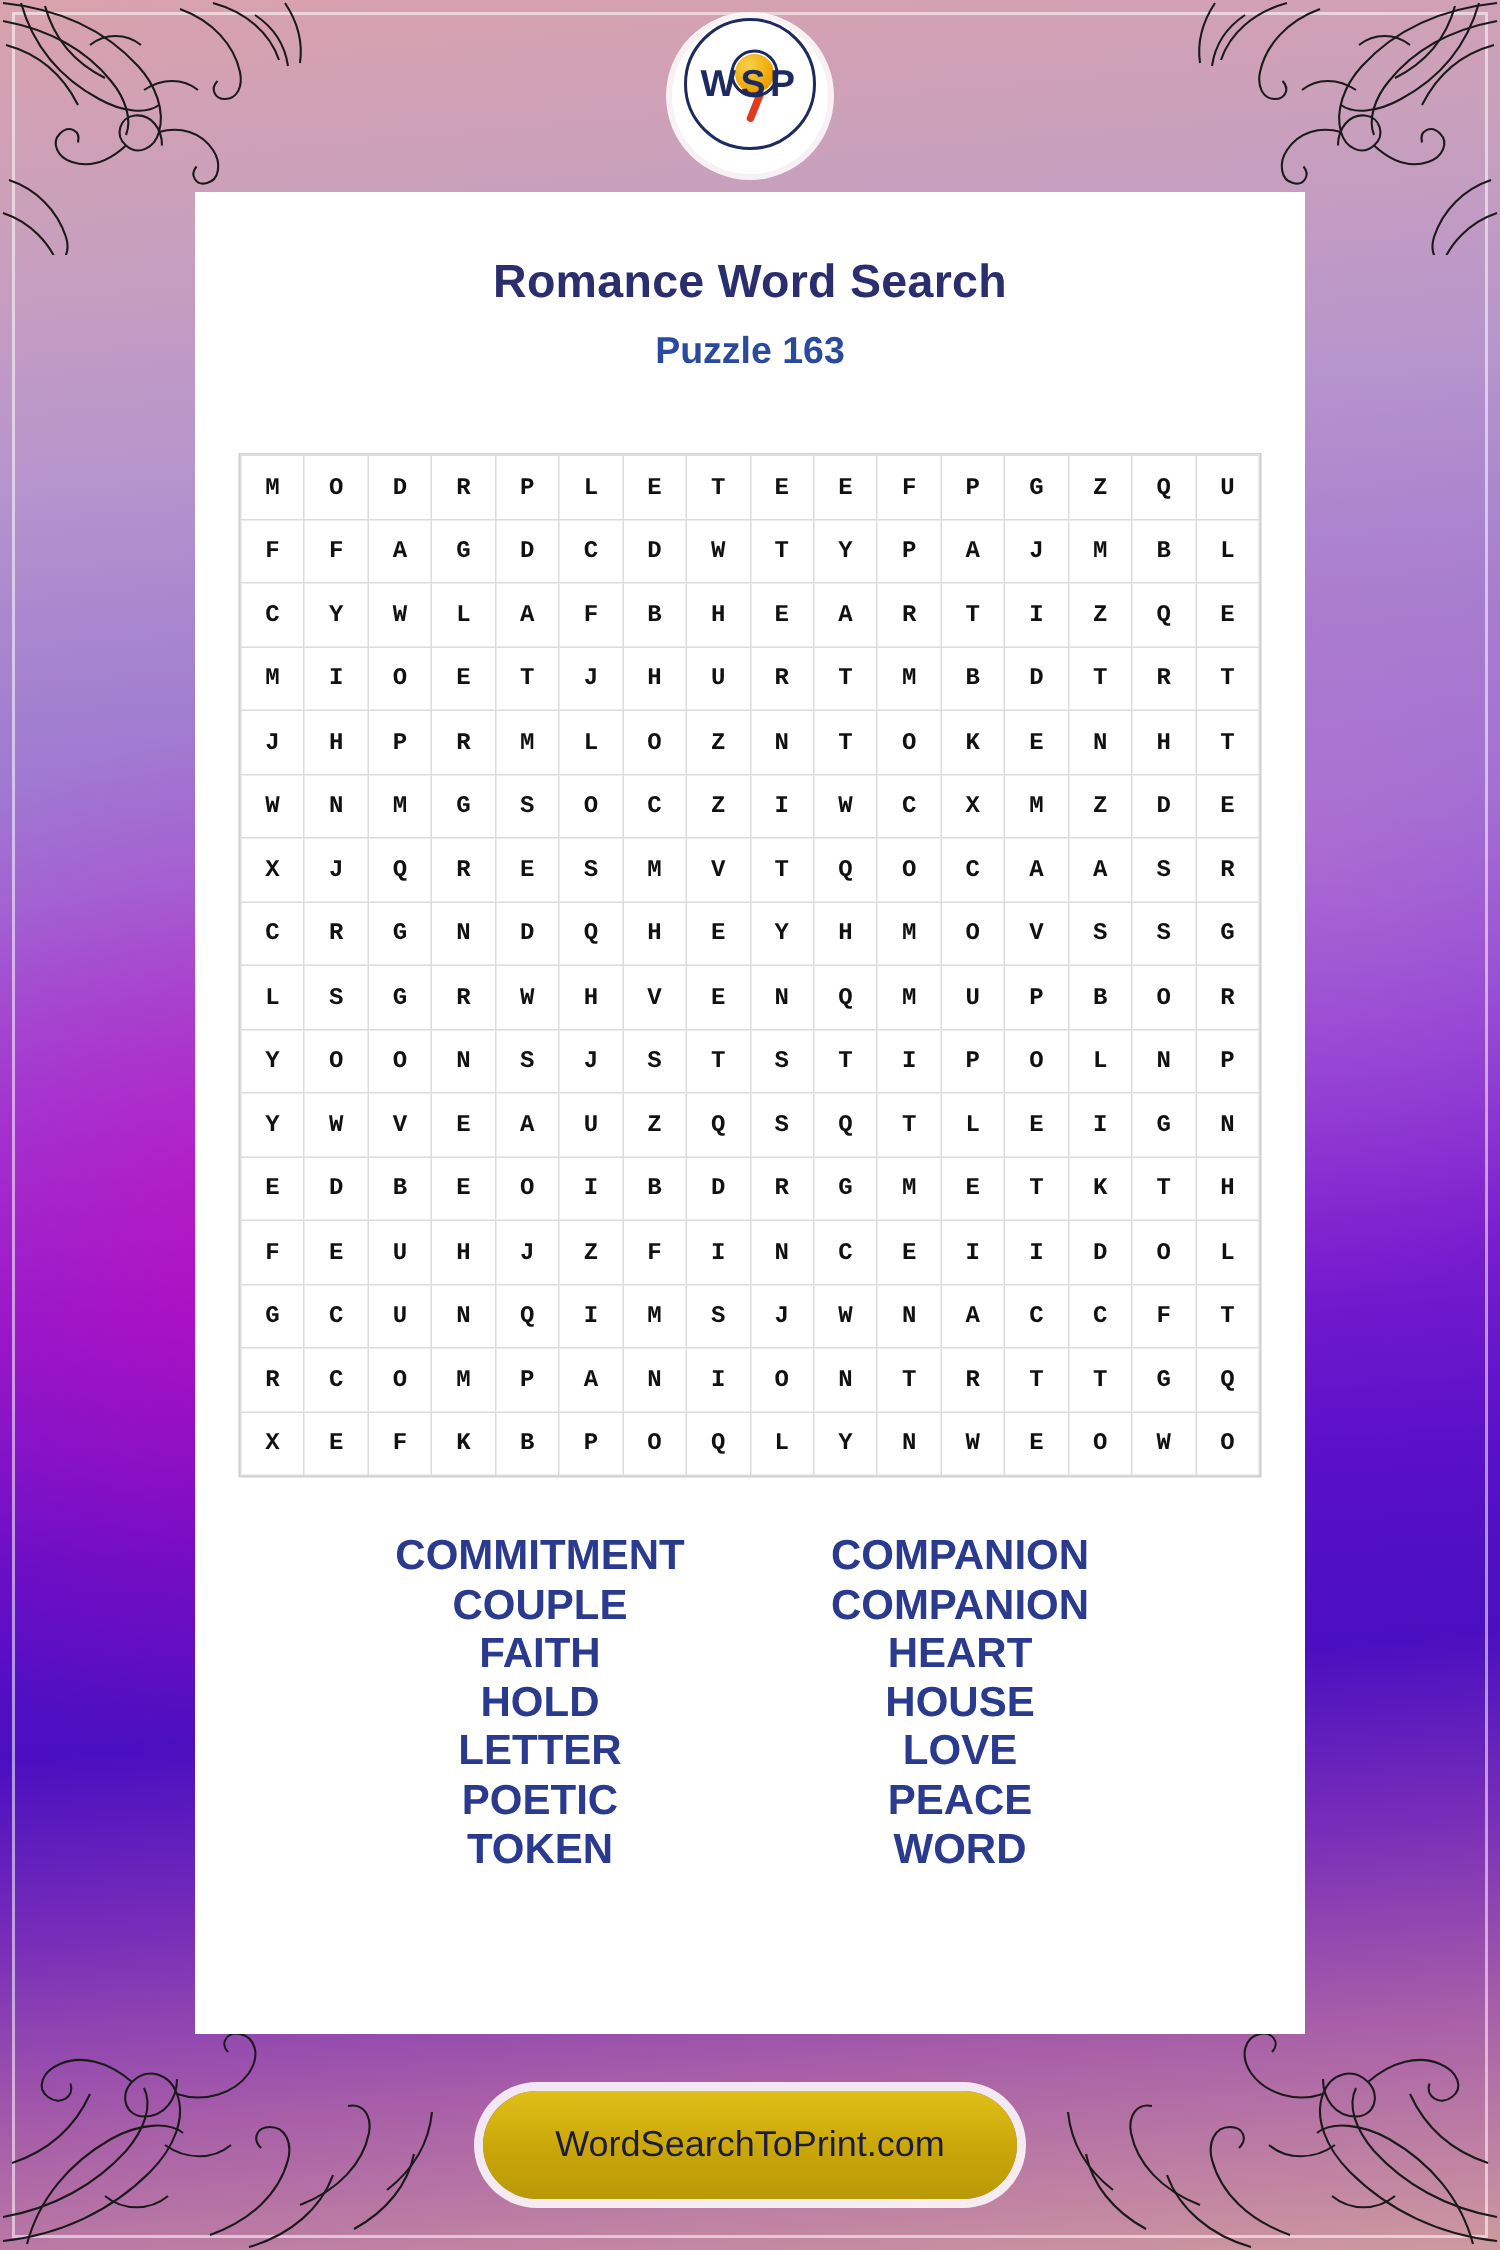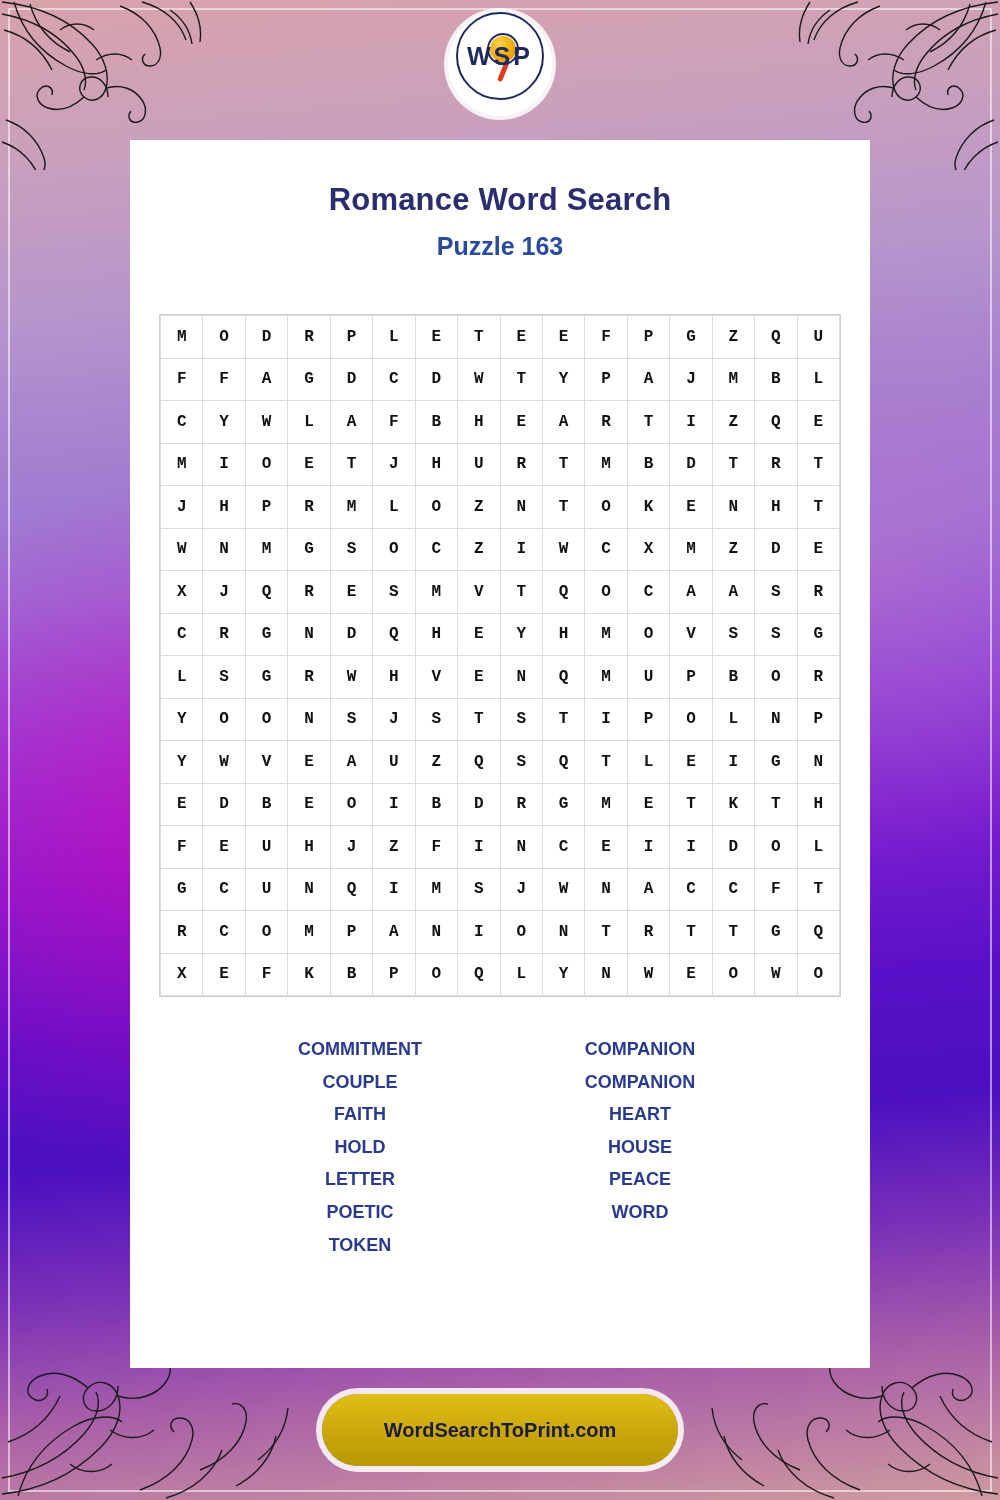--- a/index.html
+++ b/index.html
@@ -123,21 +123,21 @@
     width: 32px; height: 32px;
     border-radius: 50%;
     border: 2px solid #1d2a5e;
     z-index: 2;
   }
 
   
   .card {
     position: absolute;
     left: 130px;
-    top: 140px;
+    top: 128px;
     width: 740px;
     height: 1228px;
     background: #ffffff;
     z-index: 3;
   }
 
   .title {
     text-align: center;
     color: #2a2e6e;
     font-size: 31px;
@@ -182,21 +182,21 @@
     justify-content: center;
     margin-top: 36px;
     gap: 0;
   }
   .word-col {
     width: 280px;
     text-align: center;
   }
   .word-col .word {
     color: #2a3a8e;
-    font-size: 18px;
+    font-size: 28px;
     font-weight: bold;
     line-height: 32.6px;
     white-space: nowrap;
   }
 
   
   .pill {
     position: absolute;
     left: 50%;
     bottom: 34px;
@@ -206,22 +206,22 @@
     border-radius: 36px;
     background: linear-gradient(180deg, #e0bf18 0%, #c9a609 55%, #b99a06 100%);
     box-shadow: 0 0 0 6px rgba(255,255,255,0.85);
     display: flex;
     align-items: center;
     justify-content: center;
     z-index: 6;
   }
   .pill-text {
     color: #1c1c3c;
-    font-size: 20px;
-    font-weight: bold;
+    font-size: 24px;
+    font-weight: normal;
   }
 </style>
 </head>
 <body>
 
 <div class="bg-tint"></div>
 <div class="bg-tint2"></div>
 <div class="page-frame"></div>
 
 <svg class="flourish fl-tl" width="210" height="170" viewBox="0 0 210 170" fill="none" stroke="#1a1a1a" stroke-width="1.4">
@@ -608,20 +608,21 @@
         <div class="word">HOLD</div>
         <div class="word">LETTER</div>
         <div class="word">POETIC</div>
         <div class="word">TOKEN</div>
       </div>
     <div class="word-col">
         <div class="word">COMPANION</div>
         <div class="word">COMPANION</div>
         <div class="word">HEART</div>
         <div class="word">HOUSE</div>
+        <div class="word">LOVE</div>
         <div class="word">PEACE</div>
         <div class="word">WORD</div>
       </div>
   </div>
 </div>
 
 <div class="pill">
   <span class="pill-text">WordSearchToPrint.com</span>
 </div>
 

